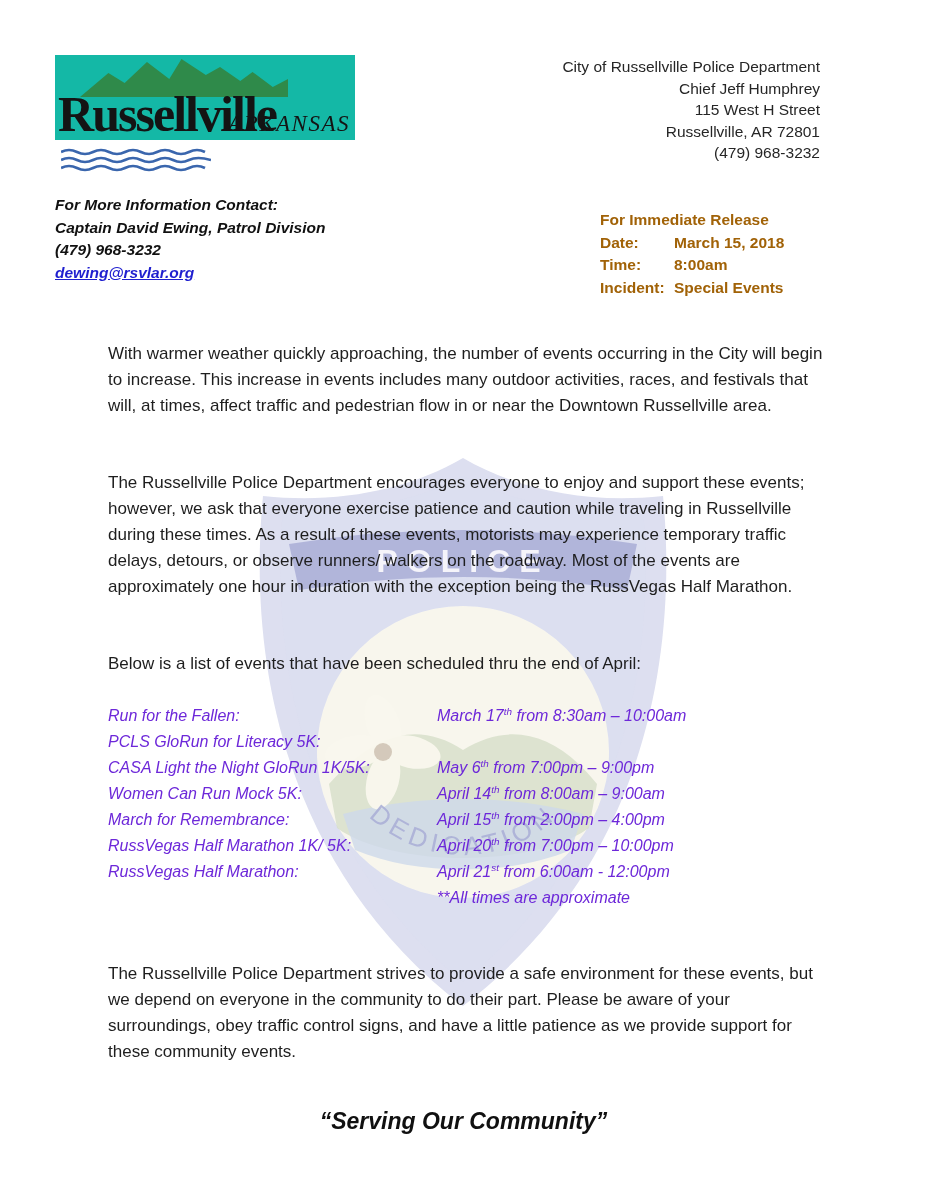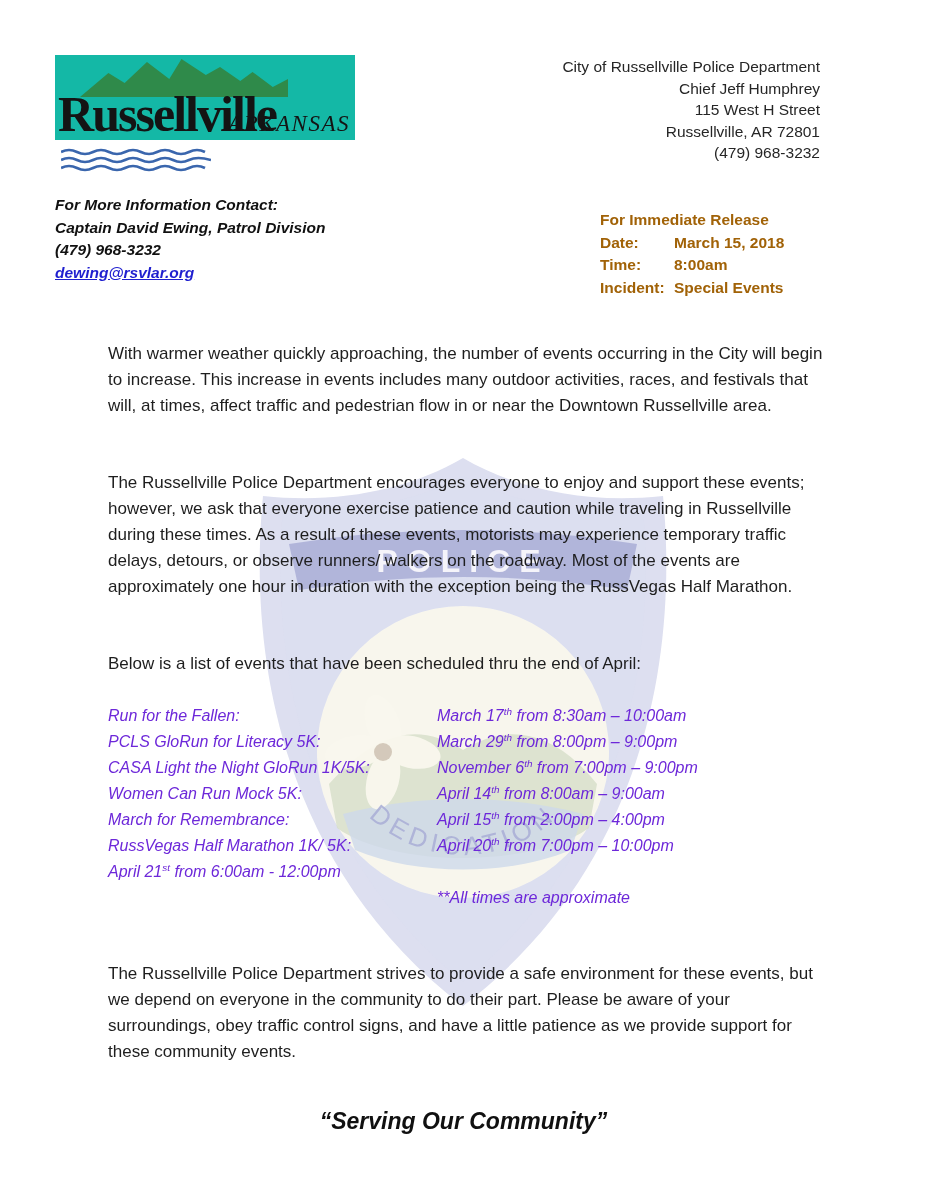--- a/index.html
+++ b/index.html
@@ -122,39 +122,39 @@
   <p class="bodytext p2">The Russellville Police Department encourages everyone to enjoy and support these events; however, we ask that everyone exercise patience and caution while traveling in Russellville during these times. As a result of these events, motorists may experience temporary traffic delays, detours, or observe runners/ walkers on the roadway. Most of the events are approximately one hour in duration with the exception being the RussVegas Half Marathon.</p>
   <p class="bodytext p3">Below is a list of events that have been scheduled thru the end of April:</p>
 
   <div class="events">
     <div class="ev-row">
       <span class="ev-name">Run for the Fallen:</span>
       <span class="ev-time"><span>March 17</span><sup>th</sup><span> from 8:30am – 10:00am</span></span>
     </div>
     <div class="ev-row">
       <span class="ev-name">PCLS GloRun for Literacy 5K:</span>
-      <span class="ev-time"><span>March 29</span><sup>th</sup><span> from 8:00pm – 9:00pm</span></span>
     </div>
     <div class="ev-row">
       <span class="ev-name">CASA Light the Night GloRun 1K/5K:</span>
-      <span class="ev-time"><span>November 6</span><sup>th</sup><span> from 7:00pm – 9:00pm</span></span>
+      <span class="ev-time"><span>May 6</span><sup>th</sup><span> from 7:00pm – 9:00pm</span></span>
     </div>
     <div class="ev-row">
       <span class="ev-name">Women Can Run Mock 5K:</span>
       <span class="ev-time"><span>April 14</span><sup>th</sup><span> from 8:00am – 9:00am</span></span>
     </div>
     <div class="ev-row">
       <span class="ev-name">March for Remembrance:</span>
       <span class="ev-time"><span>April 15</span><sup>th</sup><span> from 2:00pm – 4:00pm</span></span>
     </div>
     <div class="ev-row">
       <span class="ev-name">RussVegas Half Marathon 1K/ 5K:</span>
       <span class="ev-time"><span>April 20</span><sup>th</sup><span> from 7:00pm – 10:00pm</span></span>
     </div>
     <div class="ev-row">
+      <span class="ev-name">RussVegas Half Marathon:</span>
       <span class="ev-time"><span>April 21</span><sup>st</sup><span> from 6:00am - 12:00pm</span></span>
     </div>
     <div class="ev-note">**All times are approximate</div>
   </div>
 
   <p class="bodytext closing">The Russellville Police Department strives to provide a safe environment for these events, but we depend on everyone in the community to do their part. Please be aware of your surroundings, obey traffic control signs, and have a little patience as we provide support for these community events.</p>
 
   <div class="slogan">“Serving Our Community”</div>
 
 </div>

